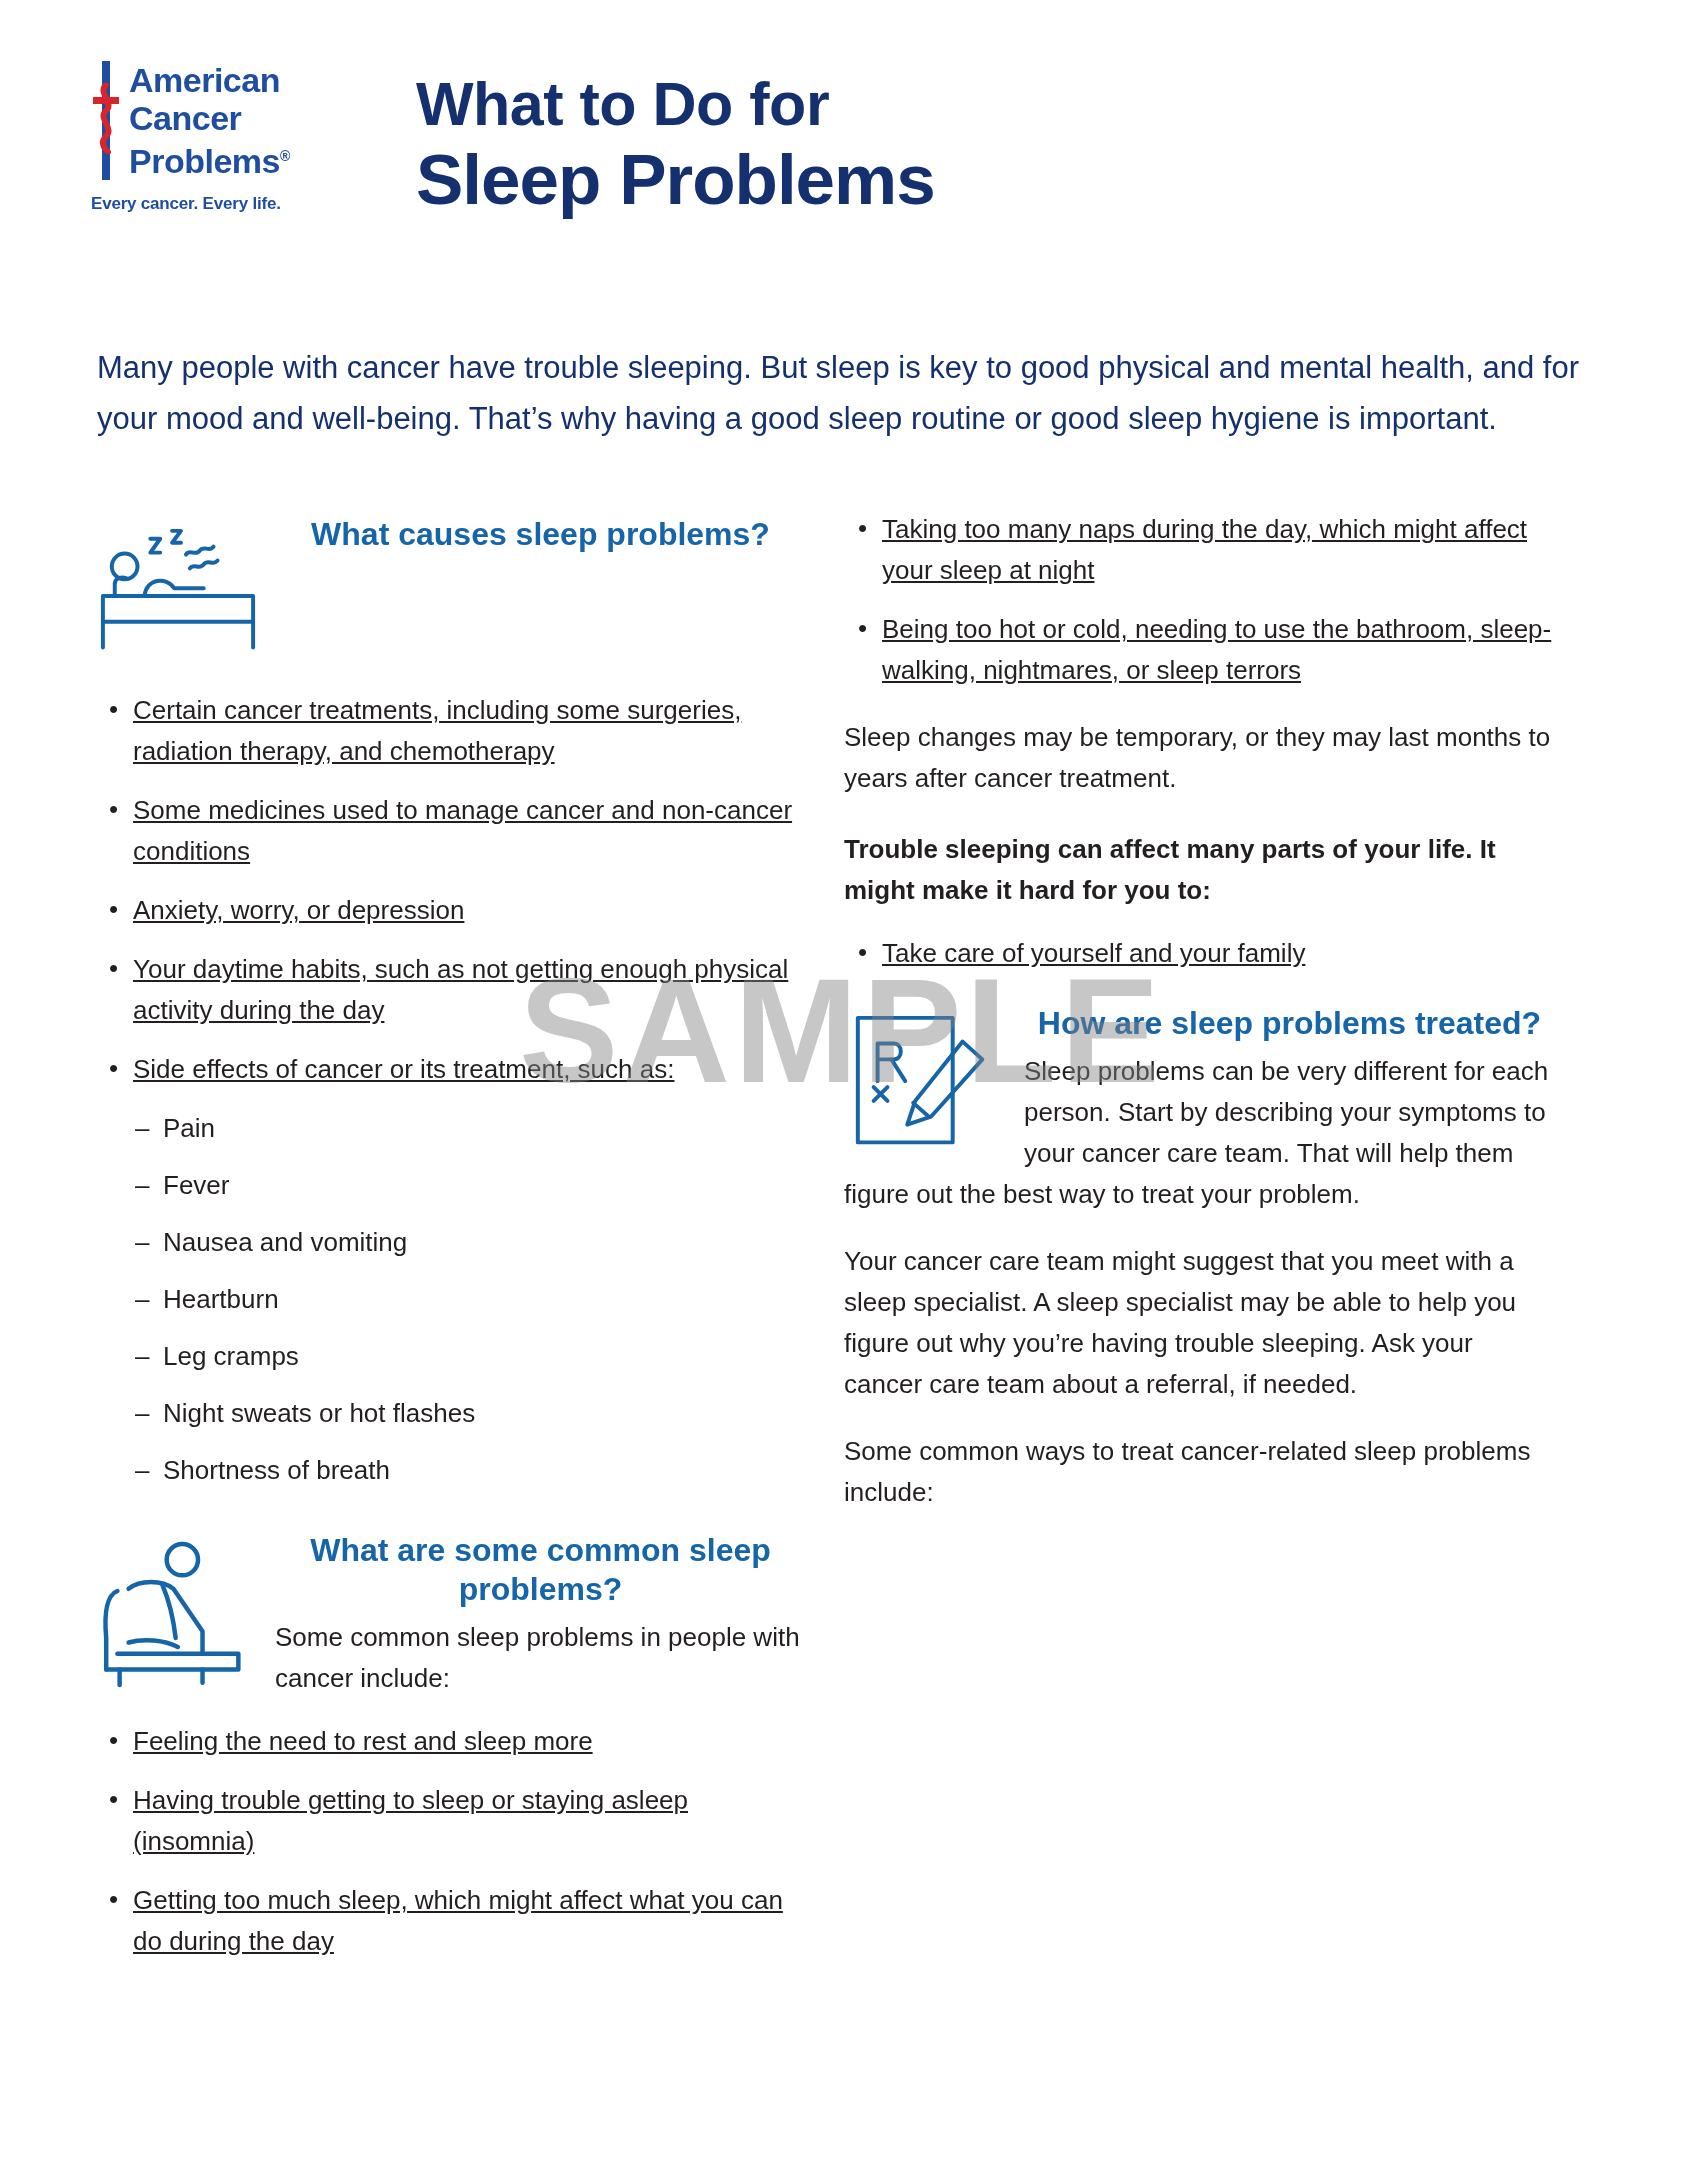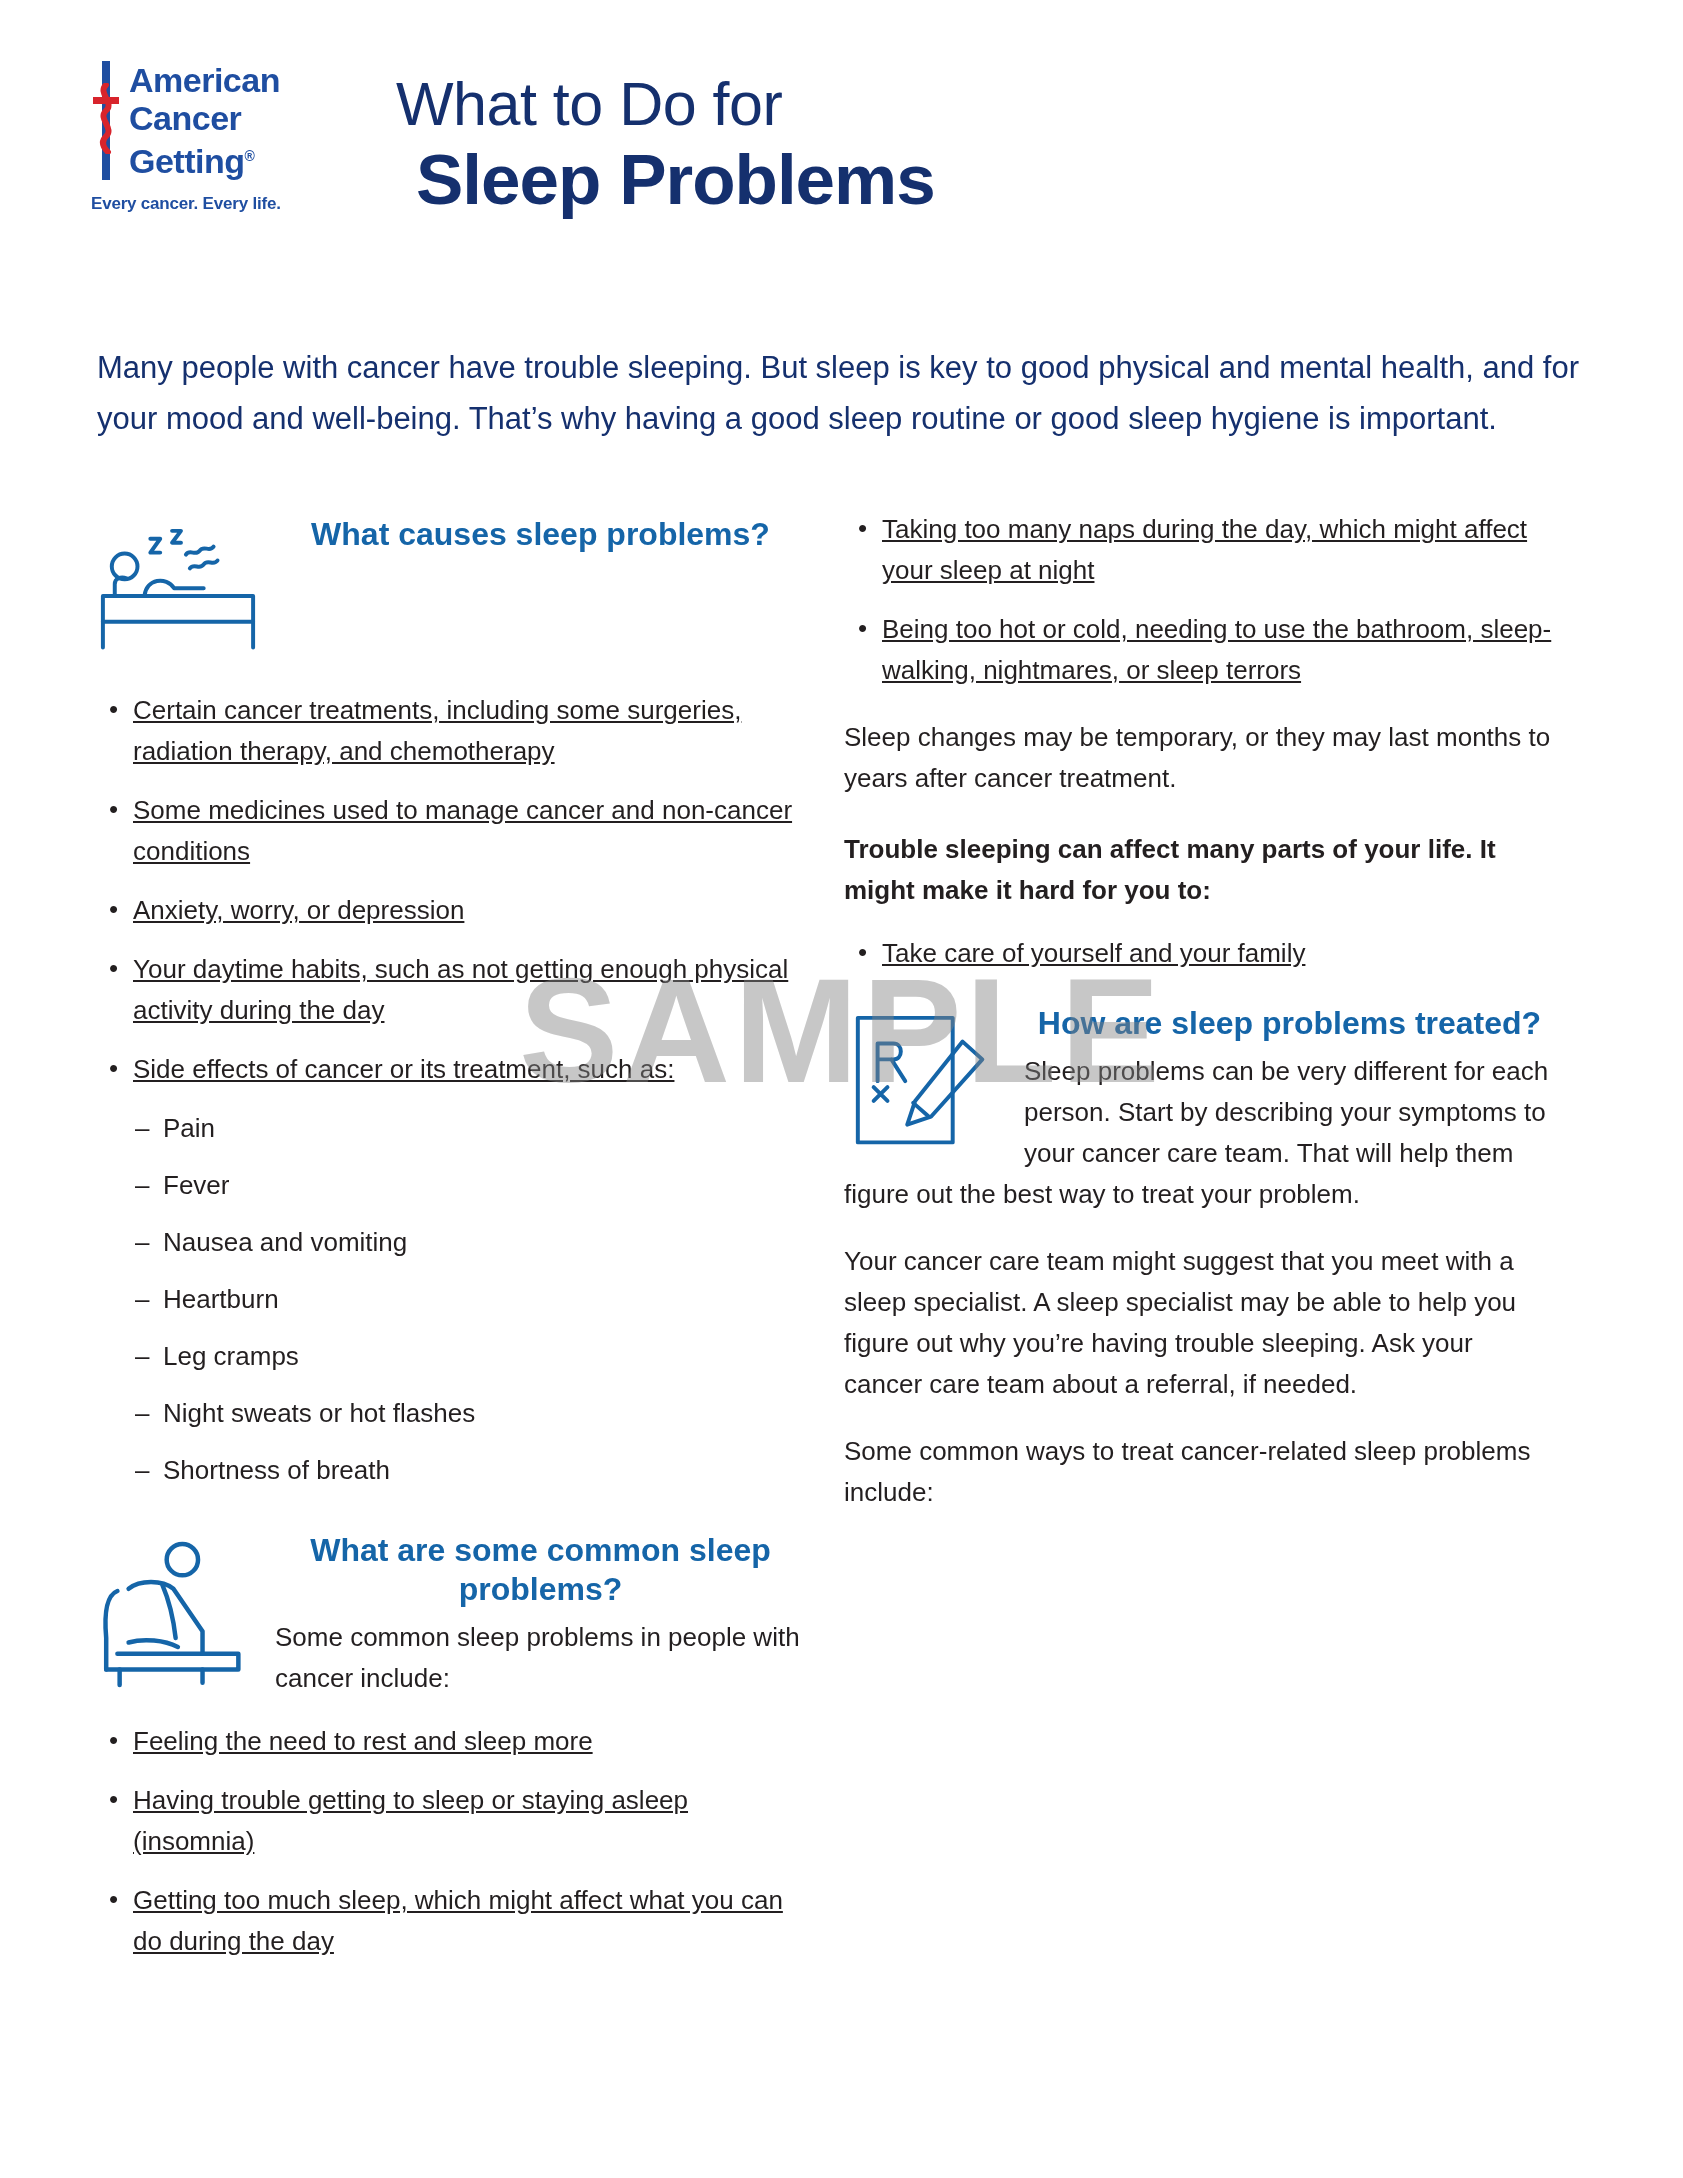--- a/index.html
+++ b/index.html
@@ -78,25 +78,25 @@
   }
   .tagline {
     margin-top: 14px;
     font-size: 17px;
     font-weight: bold;
     color: #1f4ea1;
     letter-spacing: -0.2px;
   }
   .doc-title-sm {
     position: absolute;
-    left: 396px;
+    left: 416px;
     top: 69px;
     font-size: 61px;
     color: #15306e;
-    font-weight: normal;
+    font-weight: bold;
     letter-spacing: -0.5px;
   }
   .doc-title-lg {
     position: absolute;
     left: 416px;
     top: 139px;
     font-size: 71px;
     color: #15306e;
     font-weight: bold;
     letter-spacing: -1px;
@@ -220,21 +220,21 @@
         <div class="logo-mark">
           <div class="bar-blue"></div>
           <div class="cross-h"></div>
           <svg class="snake" viewBox="0 0 24 72" xmlns="http://www.w3.org/2000/svg" aria-hidden="true">
             <path d="M12 2 C3 10, 21 20, 12 28 C3 36, 21 46, 12 54 C6 60, 10 66, 14 70" fill="none" stroke="#d8242c" stroke-width="6" stroke-linecap="round"></path>
           </svg>
         </div>
         <div class="logo-words">
           <div>American</div>
           <div>Cancer</div>
-          <div><span>Getting</span><sup>®</sup></div>
+          <div><span>Problems</span><sup>®</sup></div>
         </div>
       </div>
       <div class="tagline">Every cancer. Every life.</div>
     </div>
 
     <div class="doc-title-sm">What to Do for</div>
     <div class="doc-title-lg">Sleep Problems</div>
   </div>
 
   <div class="intro">Many people with cancer have trouble sleeping. But sleep is key to good physical and mental health, and for your mood and well-being. That’s why having a good sleep routine or good sleep hygiene is important.</div>

